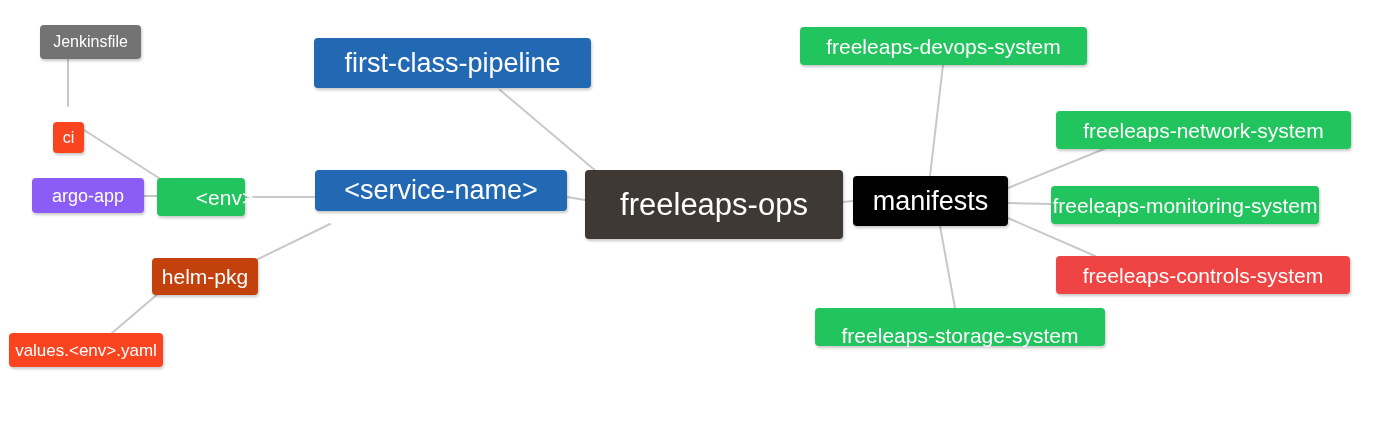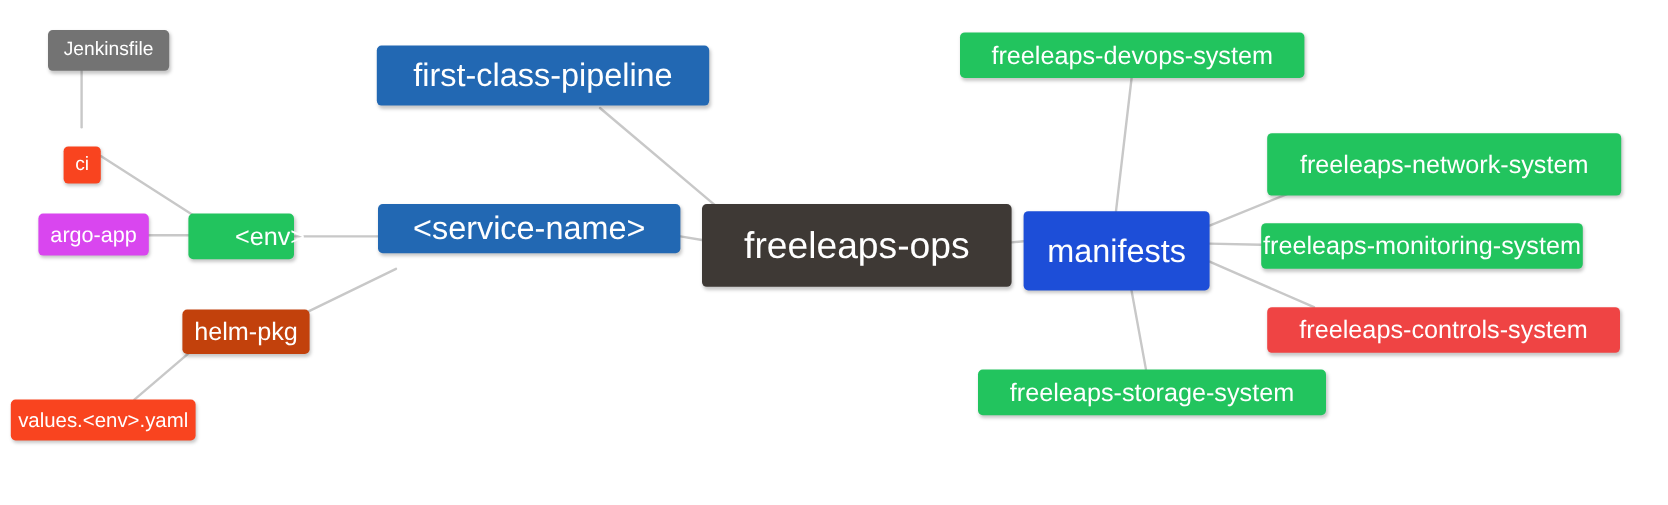--- a/index.html
+++ b/index.html
@@ -66,50 +66,50 @@
   <div id="node-layer">
       <div class="node" style="left: 585px; top: 170px; width: 258px; height: 69px; background: rgb(62, 57, 53); font-size: 31px;">
         <span class="node-label">freeleaps-ops</span>
       </div>
       <div class="node" style="left: 315px; top: 170px; width: 252px; height: 41px; background: rgb(34, 104, 179); font-size: 27px;">
         <span class="node-label">&lt;service-name&gt;</span>
       </div>
       <div class="node" style="left: 314px; top: 38px; width: 277px; height: 50px; background: rgb(34, 104, 179); font-size: 27px;">
         <span class="node-label">first-class-pipeline</span>
       </div>
-      <div class="node" style="left: 853px; top: 176px; width: 155px; height: 66px; background: #1d4ed8; font-size: 27px;">
+      <div class="node" style="left: 853px; top: 176px; width: 155px; height: 50px; background: #000000; font-size: 27px;">
         <span class="node-label">manifests</span>
       </div>
       <div class="node" style="left: 157px; top: 178px; width: 88px; height: 38px; background: rgb(34, 196, 94); font-size: 21px; padding-left: 48px;">
         <span class="node-label">&lt;env&gt;</span>
       </div>
       <div class="node" style="left: 152px; top: 258px; width: 106px; height: 37px; background: #c2410c; font-size: 21px;">
         <span class="node-label">helm-pkg</span>
       </div>
       <div class="node" style="left: 53px; top: 106px; width: 31px; height: 31px; background: rgb(249, 68, 31); font-size: 16px; margin-top: 16px;">
         <span class="node-label">ci</span>
       </div>
       <div class="node" style="left: 18px; top: 25px; width: 101px; height: 34px; background: #737373; font-size: 16px; margin-left: 22px;">
         <span class="node-label">Jenkinsfile</span>
       </div>
-      <div class="node" style="left: 32px; top: 178px; width: 92px; height: 35px; background: #d946ef; font-size: 18px;">
+      <div class="node" style="left: 32px; top: 178px; width: 112px; height: 35px; background: #8b5cf6; font-size: 18px;">
         <span class="node-label">argo-app</span>
       </div>
       <div class="node" style="left: 9px; top: 333px; width: 154px; height: 34px; background: rgb(249, 68, 31); font-size: 17px;">
         <span class="node-label">values.&lt;env&gt;.yaml</span>
       </div>
       <div class="node" style="left: 800px; top: 27px; width: 287px; height: 38px; background: rgb(34, 196, 94); font-size: 21px;">
         <span class="node-label">freeleaps-devops-system</span>
       </div>
-      <div class="node" style="left: 1056px; top: 111px; width: 295px; height: 52px; background: rgb(34, 196, 94); font-size: 21px;">
+      <div class="node" style="left: 1056px; top: 111px; width: 295px; height: 38px; background: rgb(34, 196, 94); font-size: 21px;">
         <span class="node-label">freeleaps-network-system</span>
       </div>
       <div class="node" style="left: 1051px; top: 186px; width: 268px; height: 38px; background: rgb(34, 196, 94); font-size: 21px;">
         <span class="node-label">freeleaps-monitoring-system</span>
       </div>
       <div class="node" style="left: 1056px; top: 256px; width: 294px; height: 38px; background: #ef4444; font-size: 21px;">
         <span class="node-label">freeleaps-controls-system</span>
       </div>
-      <div class="node" style="left: 815px; top: 308px; width: 290px; height: 38px; background: rgb(34, 196, 94); font-size: 21px;">
+      <div class="node" style="left: 815px; top: 308px; width: 290px; height: 38px; background: rgb(34, 196, 94); font-size: 21px; align-items: flex-end;">
         <span class="node-label">freeleaps-storage-system</span>
       </div>
     </div>
 </div>
 
 </body></html>

